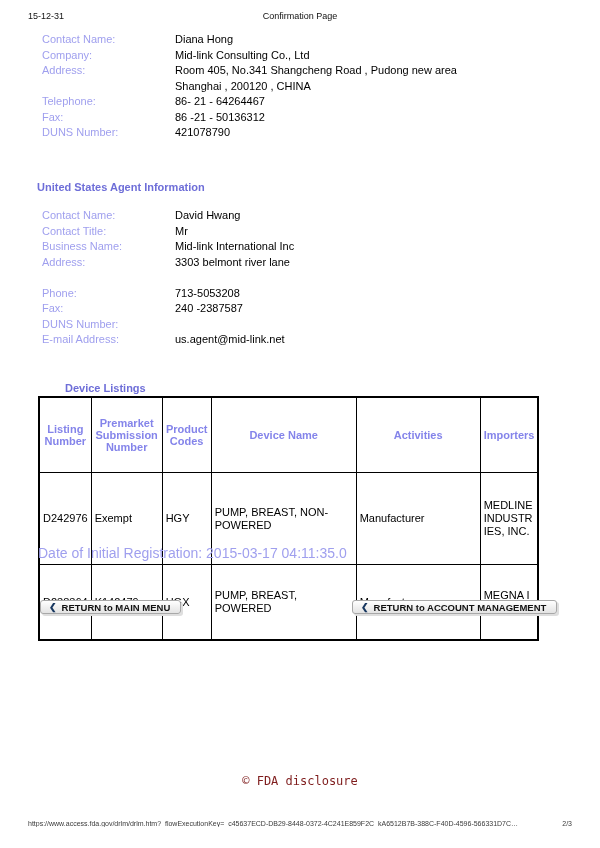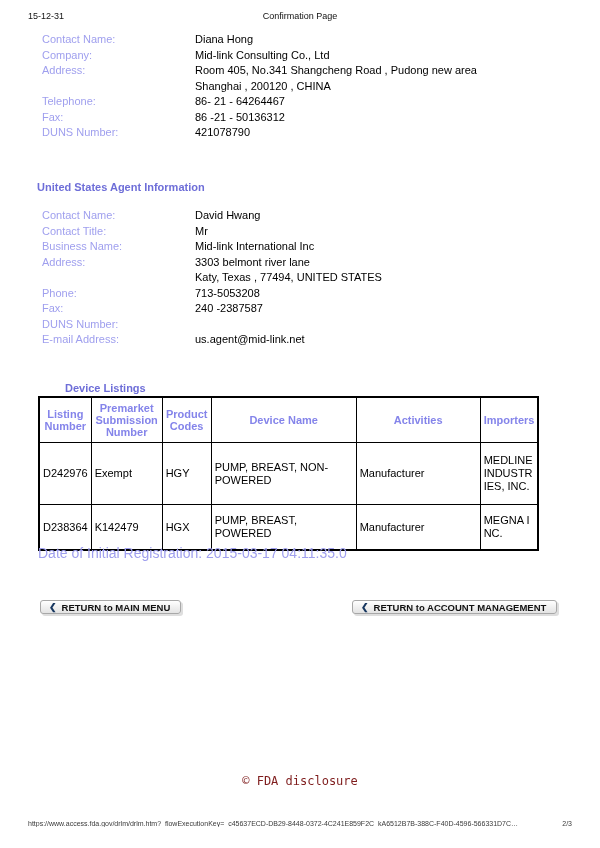--- a/index.html
+++ b/index.html
@@ -13,33 +13,33 @@
   .print-footer{position:absolute;top:820px;left:28px;right:28px;font-size:7px;color:#3a3a3a;}
   .pf-url{position:absolute;left:0;top:0;max-width:520px;white-space:nowrap;overflow:hidden;}
   .pf-page{position:absolute;right:0;top:0;}
   .copyright{position:absolute;top:774px;left:0;right:0;text-align:center;
     font-family:"DejaVu Sans Mono",monospace;font-size:12px;color:#7f1d1d;}
 
   
   .info-block{position:absolute;left:42px;width:520px;}
   .info-owner{top:32px;}
   .info-agent{top:208px;}
-  .info-row{display:flex;height:15.5px;line-height:15.5px;font-size:11px;gap:20px;}
+  .info-row{display:flex;height:15.5px;line-height:15.5px;font-size:11px;}
   .lbl{width:133px;flex:0 0 133px;color:#9f9fee;}
   .val{color:#000;}
 
   .section-heading{position:absolute;left:37px;font-size:11px;font-weight:bold;color:#6e6ed8;}
   .h-agent{top:181px;}
   .h-devices{top:382px;padding-left:28px;}
   .reg-date{position:absolute;left:38px;top:545px;font-size:14px;color:#9f9fee;}
 
   
   .device-table{position:absolute;left:38px;top:396px;border-collapse:collapse;table-layout:fixed;
     border:2px solid #000;font-size:11px;}
-  .device-table th,.device-table td{border:1.5px solid #000;padding:3px 3px;vertical-align:middle;}
+  .device-table th,.device-table td{border:1.5px solid #000;padding:18px 3px;vertical-align:middle;}
   .device-table th{color:#8484ea;font-weight:bold;text-align:center;line-height:12px;height:38px;}
   .device-table td{text-align:left;line-height:13px;}
   .row-1 td{height:55px;}
   .row-2 td{height:38px;}
   .col-listing{width:50px;}
   .col-premarket{width:71px;}
   .col-product{width:49px;}
   .col-device{width:145px;}
   .col-activities{width:124px;}
   .col-importers{width:46px;}
@@ -110,21 +110,20 @@
     <div class="info-row">
       <span class="lbl">Business Name:</span>
       <span class="val">Mid-link International Inc</span>
     </div>
     <div class="info-row">
       <span class="lbl">Address:</span>
       <span class="val">3303 belmont river lane</span>
     </div>
     <div class="info-row">
       <span class="lbl"></span>
-      <span class="val">Katy, Texas , 77494, UNITED STATES</span>
     </div>
     <div class="info-row">
       <span class="lbl">Phone:</span>
       <span class="val">713-5053208</span>
     </div>
     <div class="info-row">
       <span class="lbl">Fax:</span>
       <span class="val">240 -2387587</span>
     </div>
     <div class="info-row">

